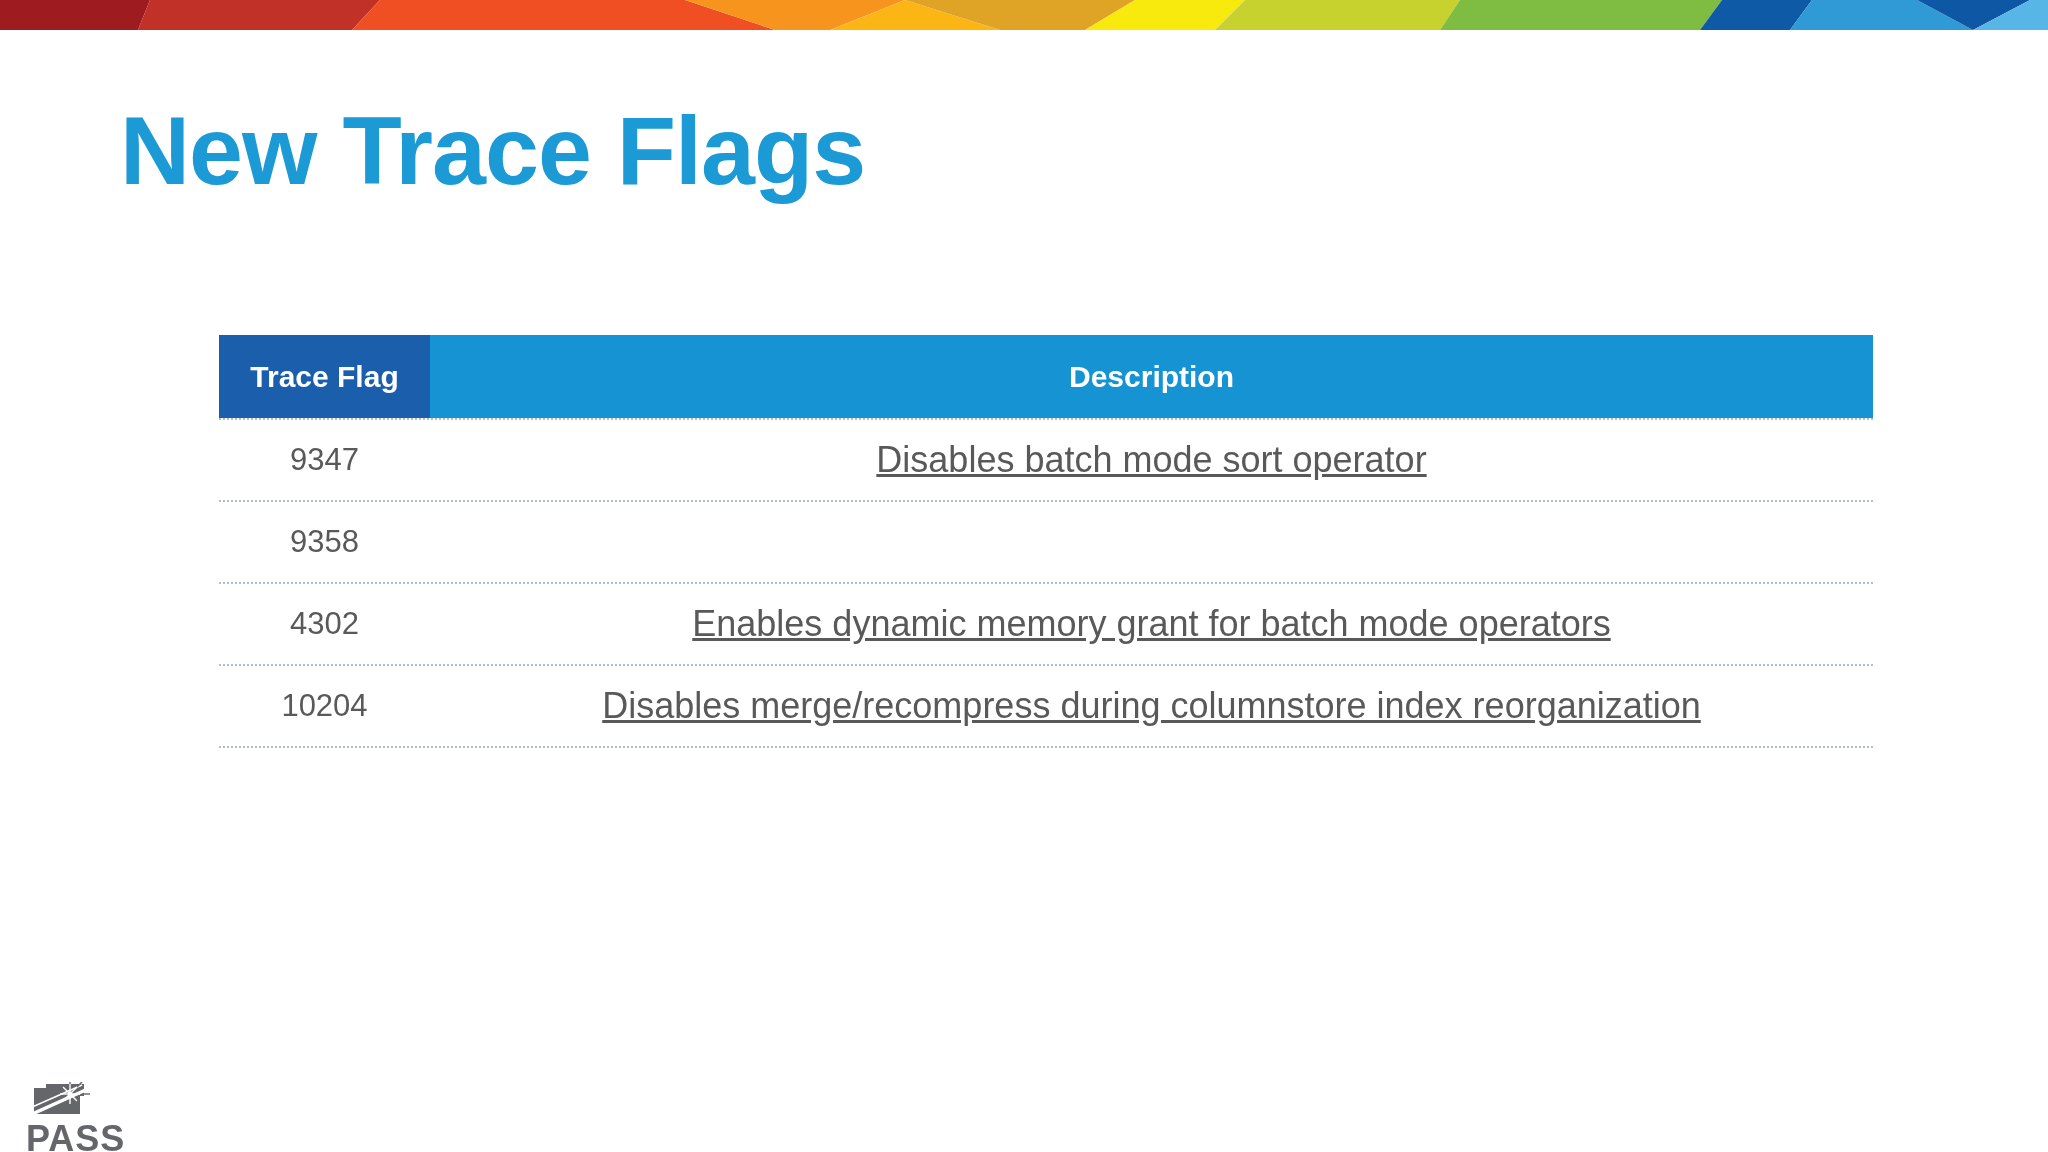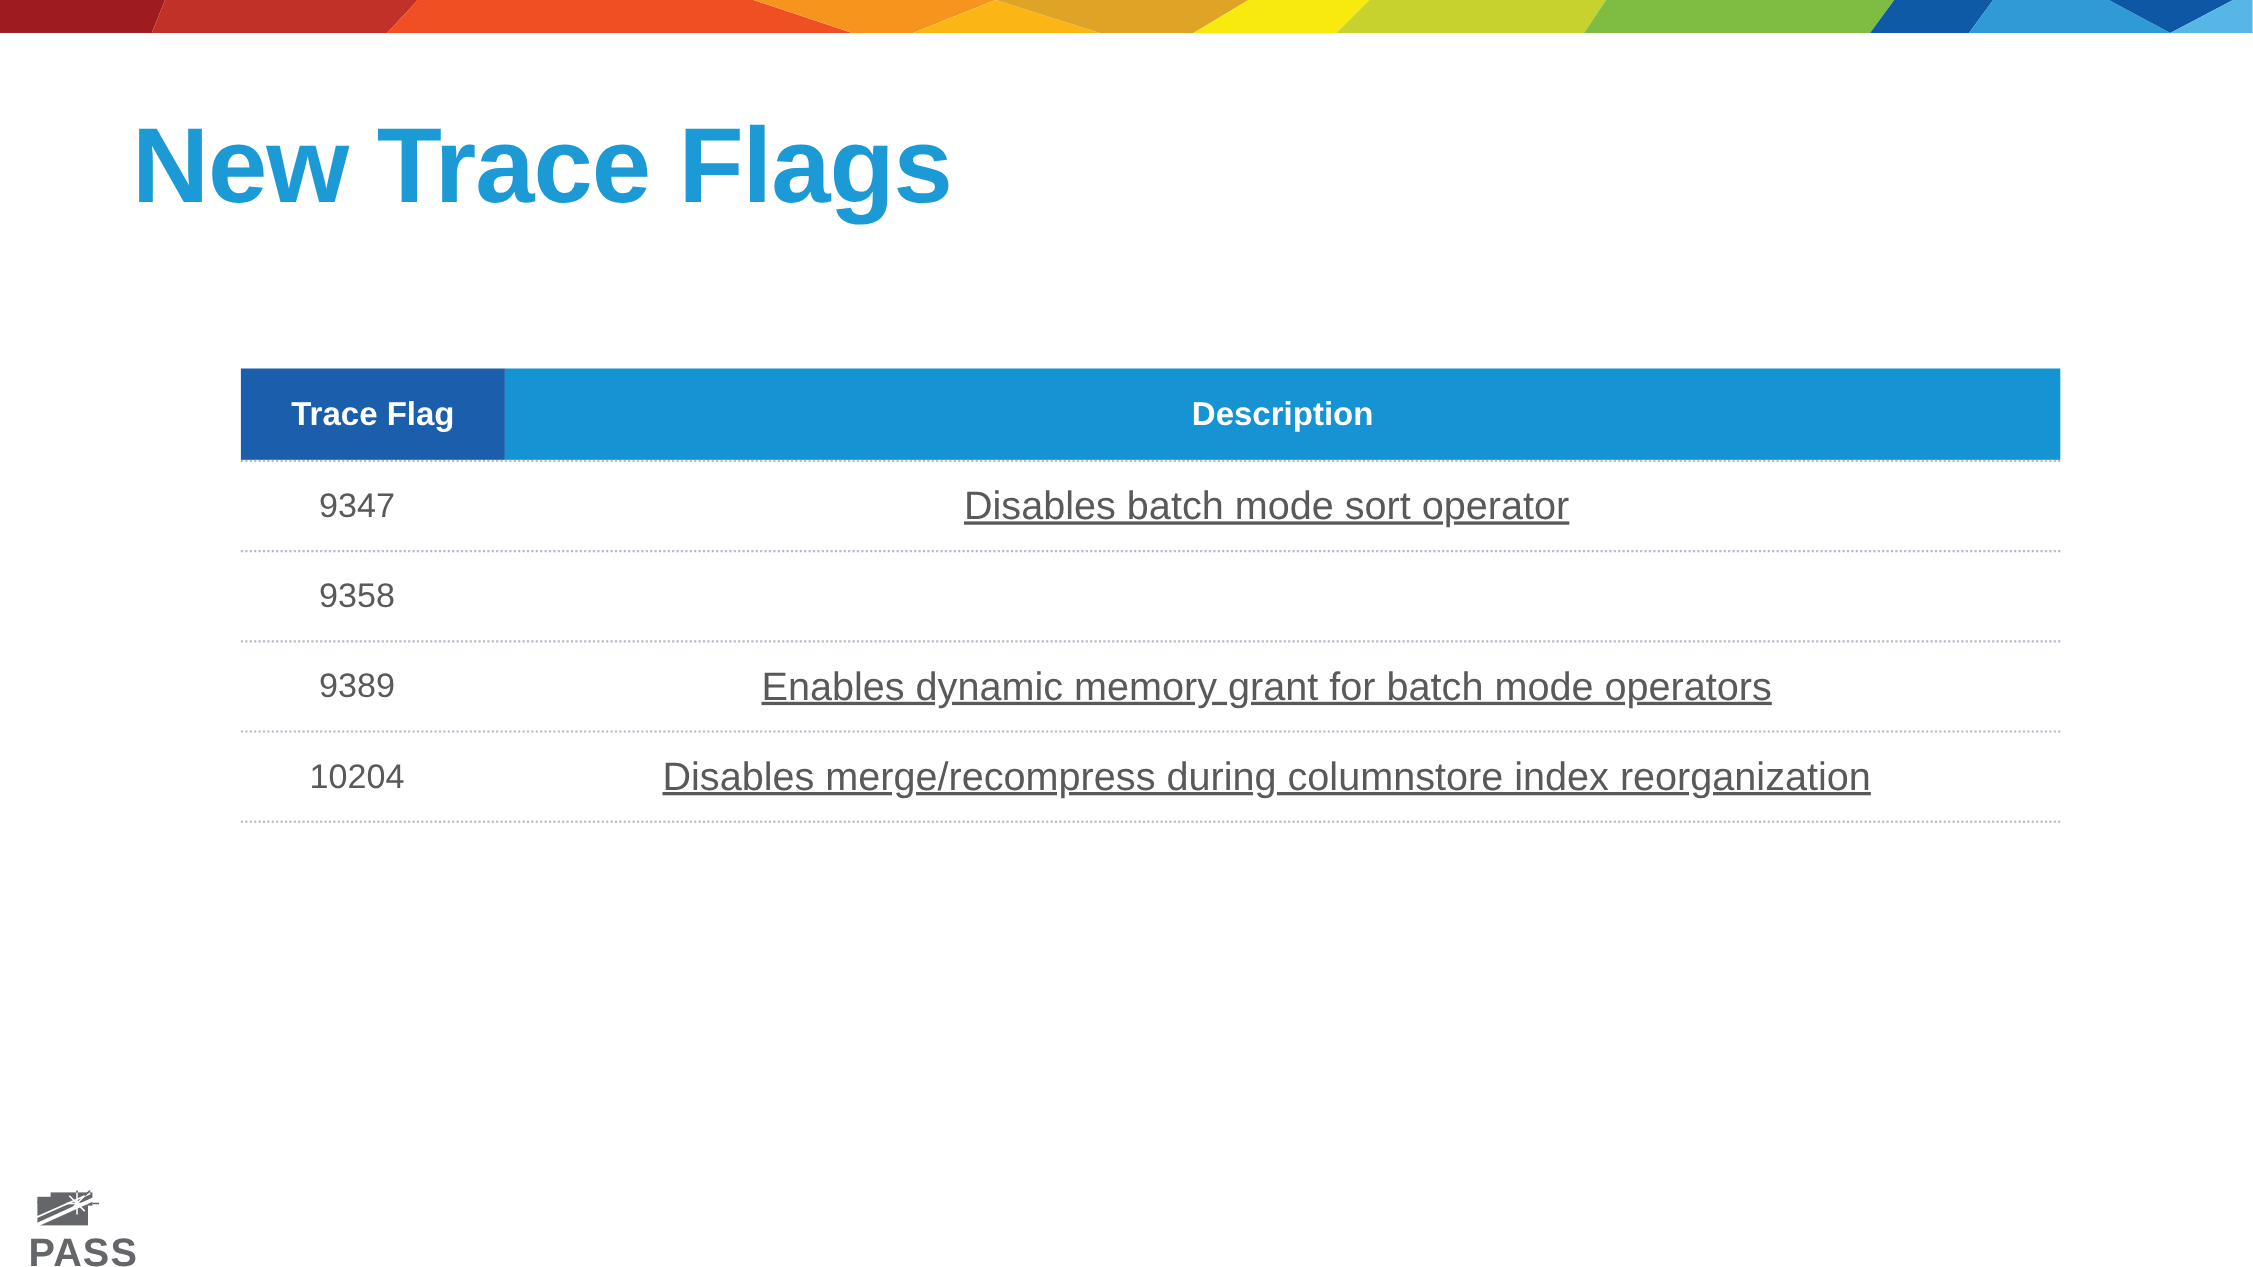--- a/index.html
+++ b/index.html
@@ -33,21 +33,21 @@
     left: 219px;
     top: 335px;
     width: 1654px;
   }
   .thead { display: flex; height: 83px; border-bottom: 2px dotted var(--c-row_border, #B3BDCA); }
   .th {
     display: flex; align-items: center; justify-content: center;
     color: var(--c-header_text, #FFFFFF);
     font-size: 30px; font-weight: 700;
   }
-  .th-flag { width: 240px; background: var(--c-header_flag_bg, #1A5EAC); }
+  .th-flag { width: 211px; background: var(--c-header_flag_bg, #1A5EAC); }
   .th-desc { flex: 1; background: var(--c-header_desc_bg, #1593D2); }
 
   .tr {
     display: flex;
     min-height: 80px;
     border-bottom: 2px dotted var(--c-row_border, #B3BDCA);
     color: var(--c-row_text, #595959);
   }
   .tr.band { background: var(--c-row_band_bg, #F2F2F2); }
   .td-flag {
@@ -104,21 +104,21 @@
       <div class="td-flag">9347</div>
       <div class="td-desc">Disables batch mode sort operator</div>
     </div>
 
 
     <div class="tr">
       <div class="td-flag">9358</div>
     </div>
 
     <div class="tr">
-      <div class="td-flag">9389</div>
+      <div class="td-flag">4302</div>
       <div class="td-desc">Enables dynamic memory grant for batch mode operators</div>
     </div>
 
     <div class="tr">
       <div class="td-flag">10204</div>
       <div class="td-desc">Disables merge/recompress during columnstore index reorganization</div>
     </div>
   </div>
 
   <div class="logo">

